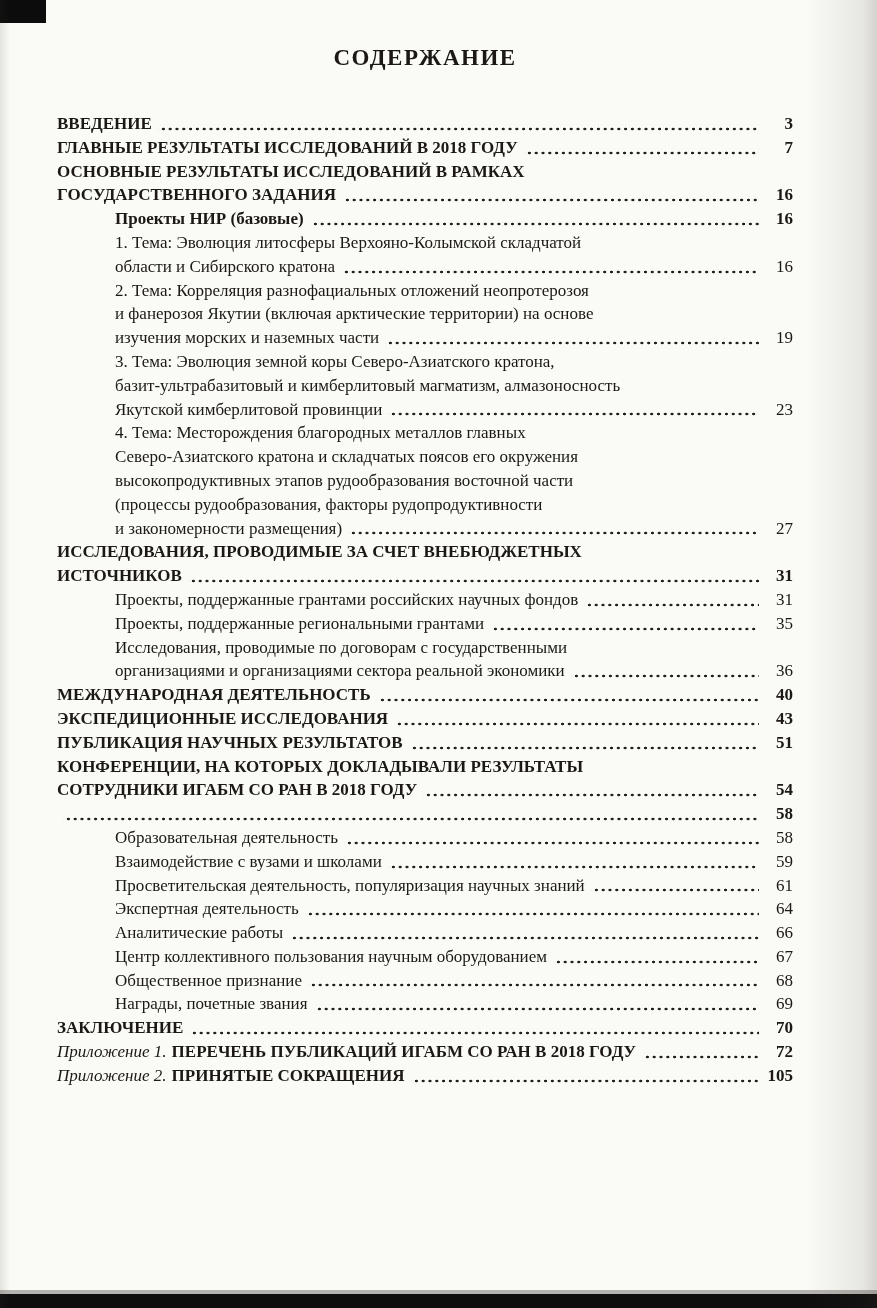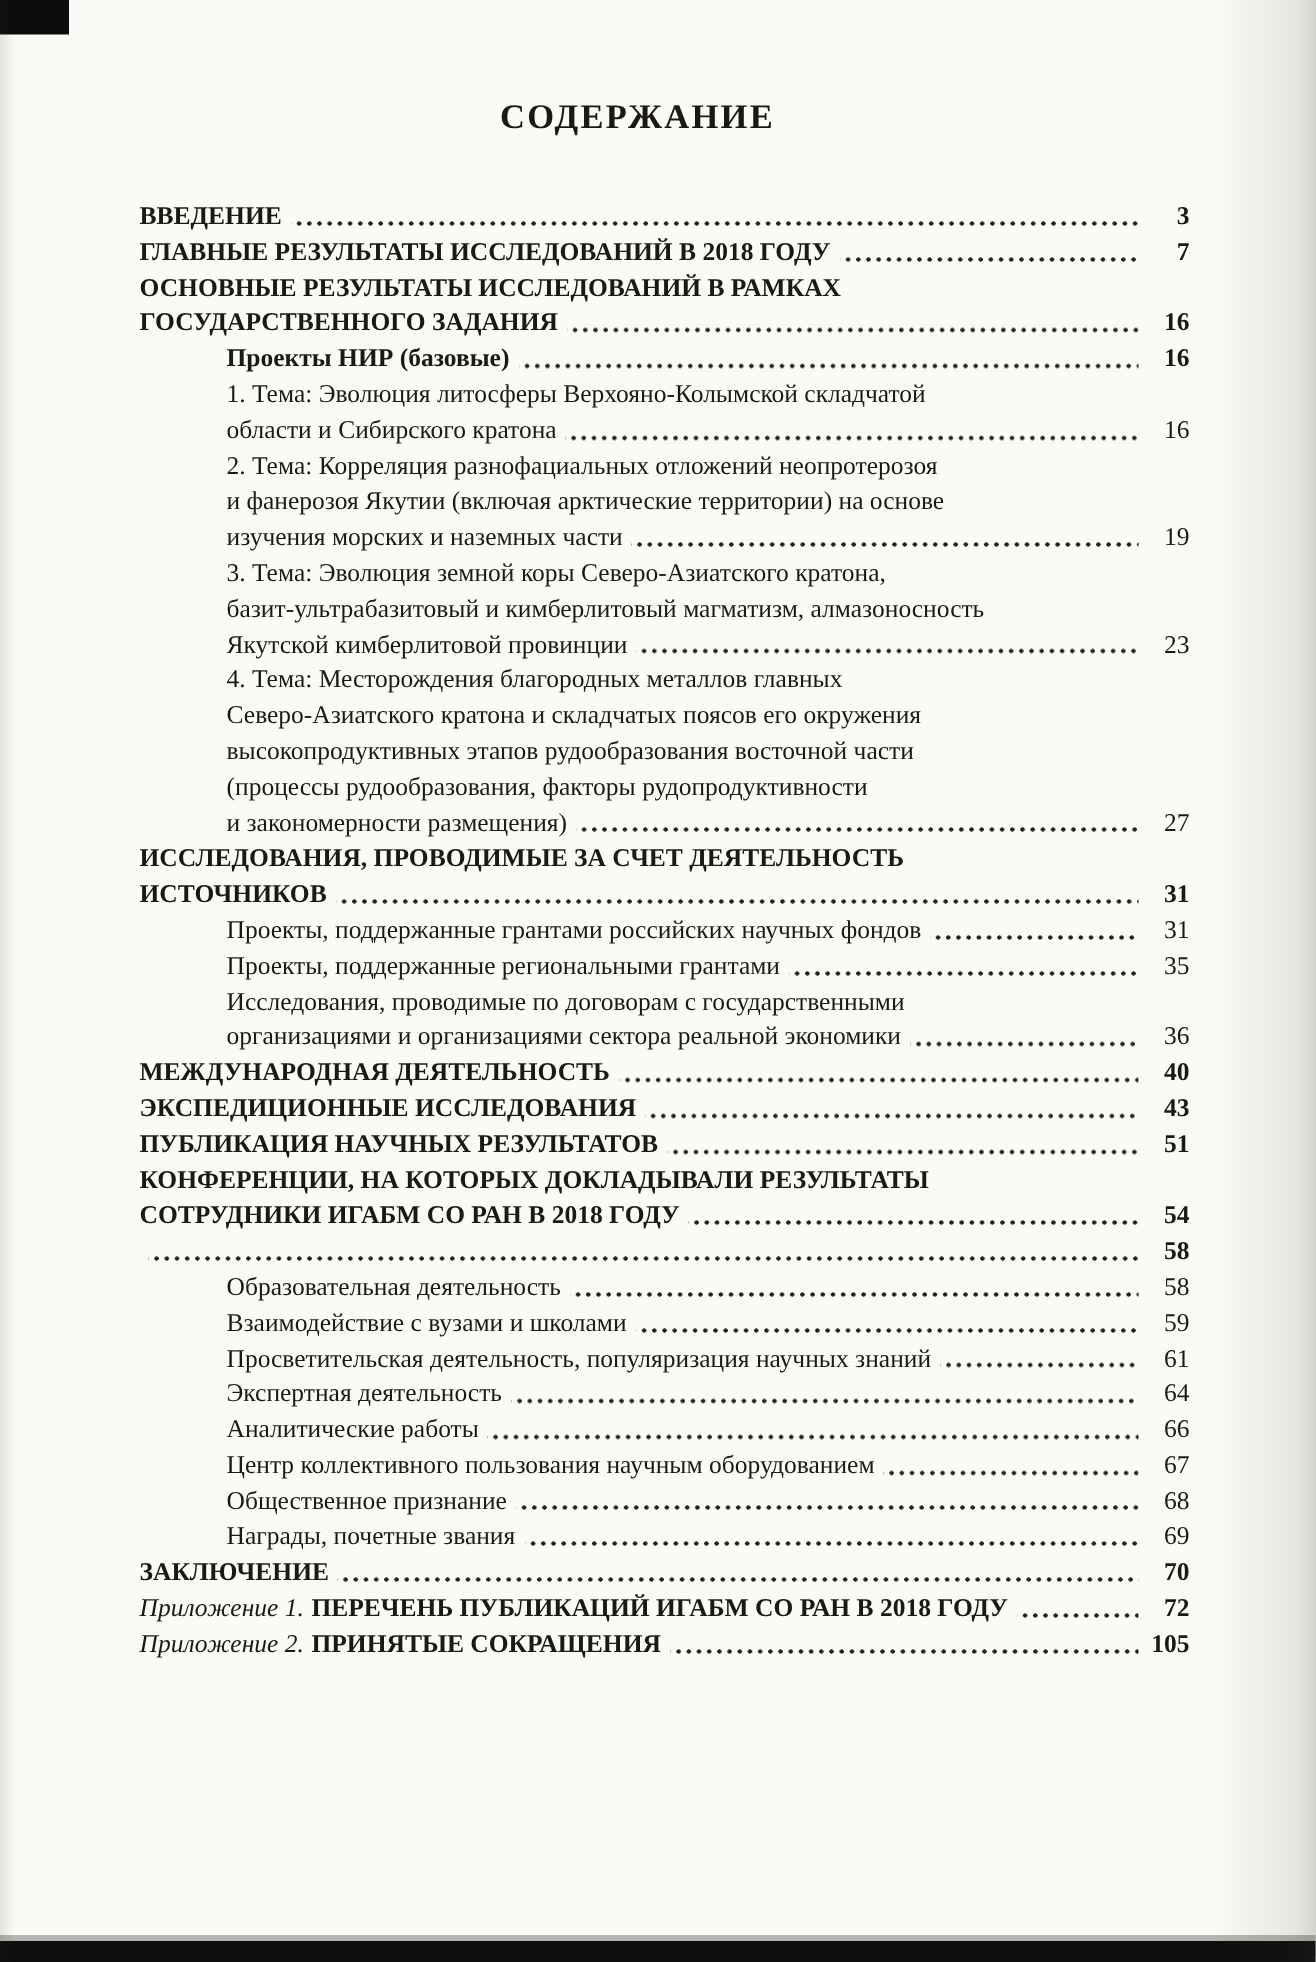--- a/index.html
+++ b/index.html
@@ -5,33 +5,33 @@
   html, body { margin: 0; padding: 0; }
   body {
     width: 877px; height: 1308px;
     position: relative; overflow: hidden;
     background: #9a9a98;
     font-family: "Liberation Serif", "DejaVu Serif", serif;
   }
   .sheet {
     position: absolute; inset: 0;
     background: var(--paper, #fafaf7);
-    padding: 64px 84px 0 57px;
+    padding: 44px 84px 0 57px;
     box-sizing: border-box;
     color: var(--ink, #1b1815);
   }
   .title {
     font-size: 23px; font-weight: bold;
     text-align: center; letter-spacing: 1.5px;
     margin: 0 0 40px 0; line-height: 28px;
   }
   .toc { font-size: 17px; line-height: 23.8px; }
   .entry.bold { font-weight: bold; }
   .entry.indent-1 { padding-left: 58px; }
-  .line { white-space: nowrap; margin-left: 36px; }
+  .line { white-space: nowrap; }
   .line.last { display: flex; align-items: baseline; }
   .txt { flex: 0 1 auto; overflow: hidden; }
   .prefix { font-weight: normal; font-style: italic; flex: 0 0 auto; padding-right: 5px; }
   .leader {
     flex: 1 1 auto; min-width: 8px; align-self: stretch;
     background-image: radial-gradient(circle, #20201e 1.25px, rgba(0,0,0,0) 1.6px);
     background-size: 6.8px 6px;
     background-repeat: repeat-x;
     background-position: left 2px bottom 4px;
     margin: 0 4px 0 6px;
@@ -126,21 +126,21 @@
         <div class="line"><span class="txt">Северо-Азиатского кратона и складчатых поясов его окружения</span></div>
         <div class="line"><span class="txt">высокопродуктивных этапов рудообразования восточной части</span></div>
         <div class="line"><span class="txt">(процессы рудообразования, факторы рудопродуктивности</span></div>
         <div class="line last">
           <span class="txt">и закономерности размещения)</span>
           <span class="leader"></span>
           <span class="pg">27</span>
         </div>
       </div>
       <div class="entry indent-0 bold">
-        <div class="line"><span class="txt">ИССЛЕДОВАНИЯ, ПРОВОДИМЫЕ ЗА СЧЕТ ДЕЯТЕЛЬНОСТЬ</span></div>
+        <div class="line"><span class="txt">ИССЛЕДОВАНИЯ, ПРОВОДИМЫЕ ЗА СЧЕТ ВНЕБЮДЖЕТНЫХ</span></div>
         <div class="line last">
           <span class="txt">ИСТОЧНИКОВ</span>
           <span class="leader"></span>
           <span class="pg">31</span>
         </div>
       </div>
       <div class="entry indent-1">
         <div class="line last">
           <span class="txt">Проекты, поддержанные грантами российских научных фондов</span>
           <span class="leader"></span>

